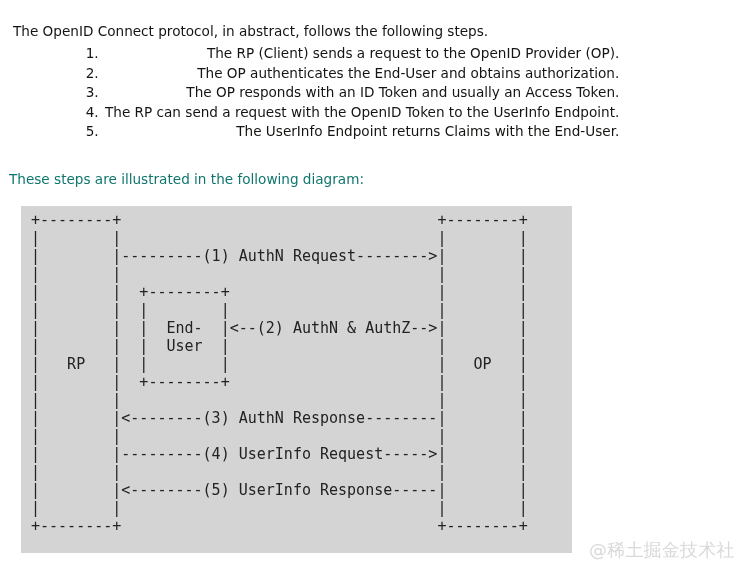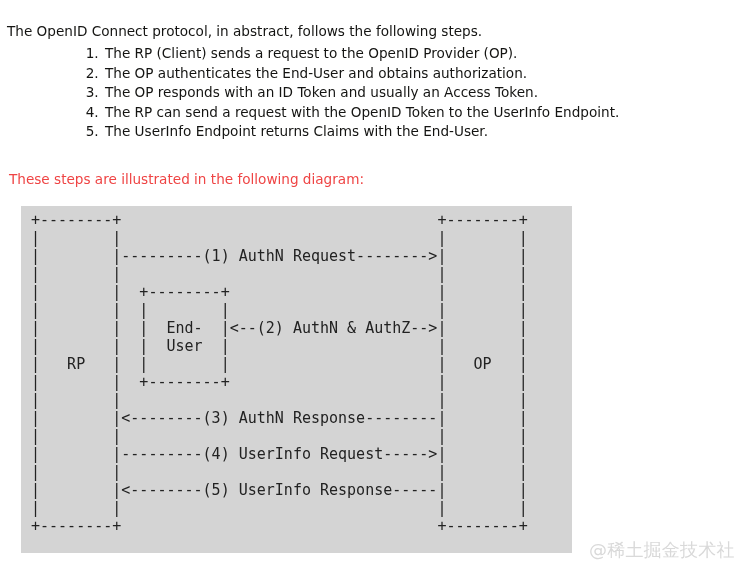--- a/index.html
+++ b/index.html
@@ -14,21 +14,21 @@
     position: relative;
     overflow: hidden;
     font-family: "DejaVu Sans", "Liberation Sans", sans-serif;
     color: #1a1a1a;
     -webkit-font-smoothing: antialiased;
   }
 
   
   .intro-paragraph {
     position: absolute;
-    left: 7px;
+    left: 13px;
     top: 7px;
     font-size: 13.6px;
     line-height: 20px;
     color: #141412;
     white-space: nowrap;
   }
 
   .steps-list {
     position: absolute;
     left: 73px;
@@ -37,29 +37,30 @@
     padding: 0 0 0 30px;
     list-style-position: outside;
     list-style-type: decimal;
     font-size: 13.6px;
     line-height: 19.5px;
     color: #141412;
   }
   .steps-list li {
     white-space: nowrap;
     padding-left: 2px;
+    text-align: right;
   }
 
   .outro-paragraph {
     position: absolute;
     left: 9px;
     top: 155px;
     font-size: 13.6px;
     line-height: 20px;
-    color: #ef4444;
+    color: #0f766e;
     white-space: nowrap;
   }
 
   
   .diagram-block {
     position: absolute;
     left: 21px;
     top: 206px;
     width: 551px;
     height: 347px;

